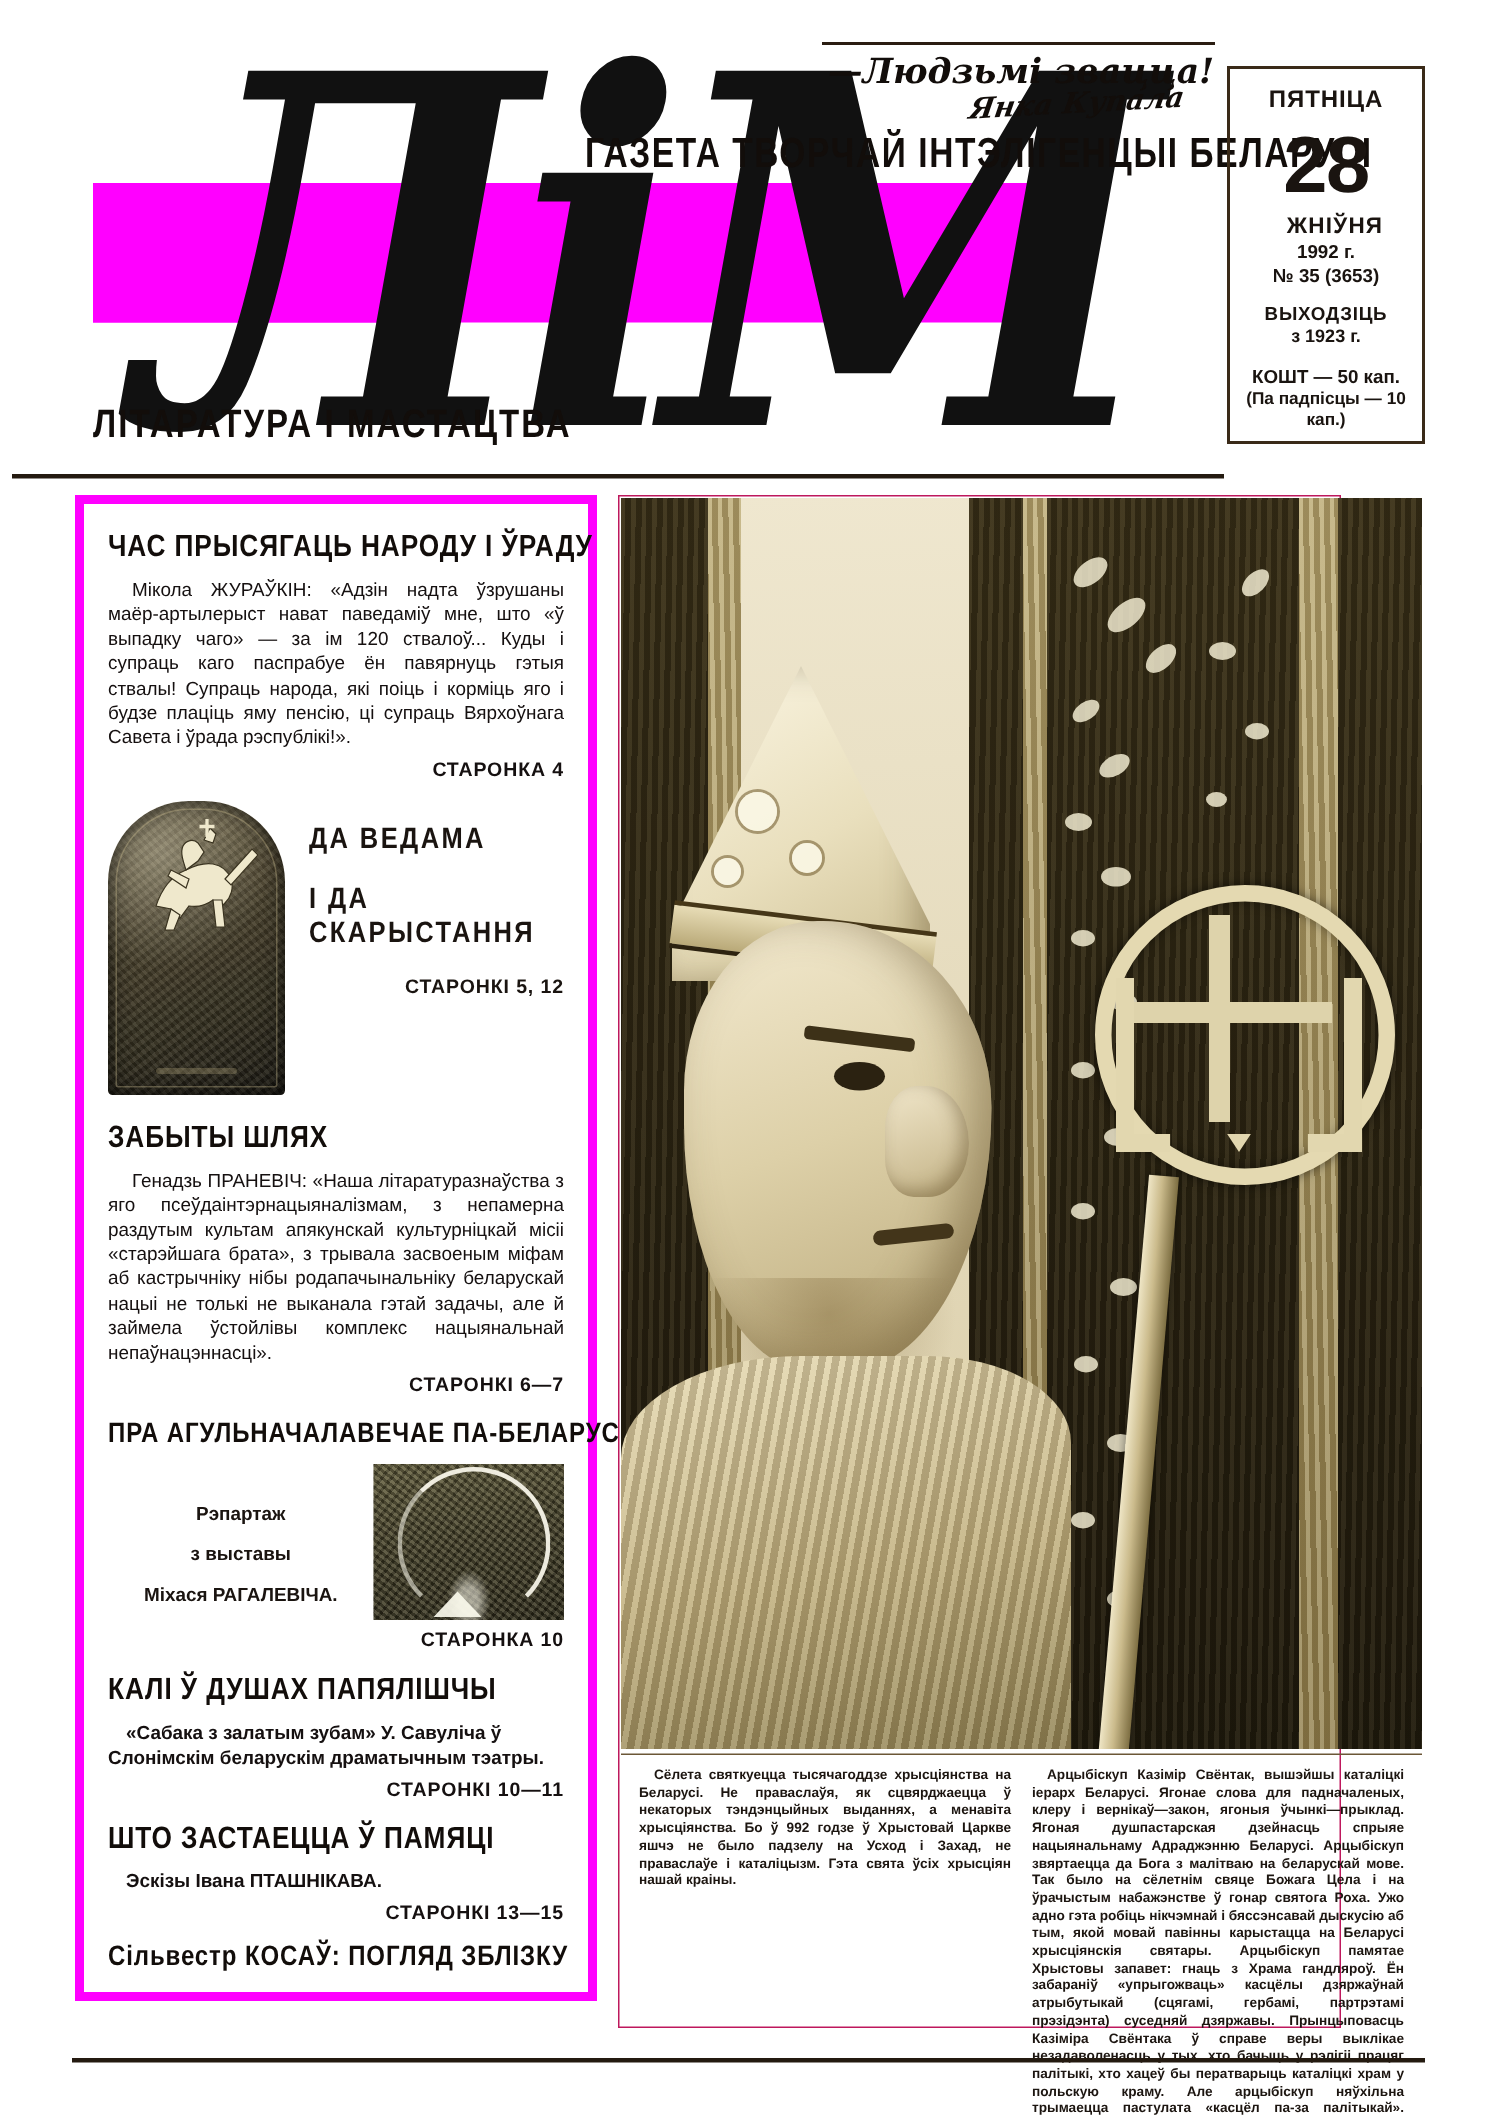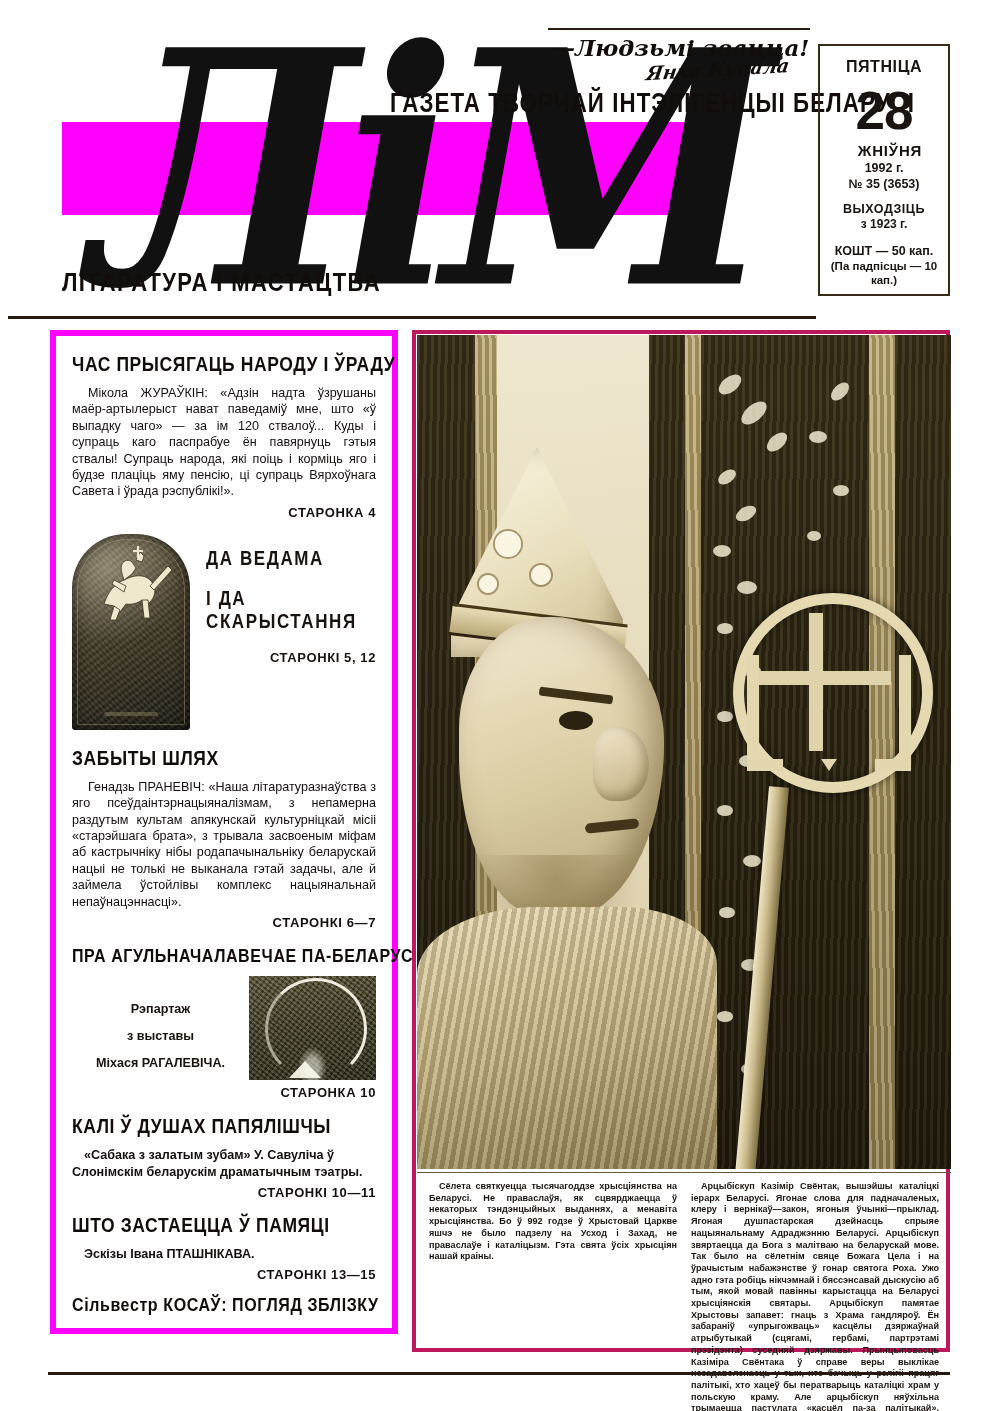--- a/index.html
+++ b/index.html
@@ -346,22 +346,22 @@
     width: 0; height: 0;
     border-left: 16px solid transparent;
     border-right: 16px solid transparent;
     border-bottom: 17px solid rgba(250,248,236,0.92);
   }
 
   
   #rightcol {
     position: absolute;
     left: 412px; top: 330px;
-    width: 538px; height: 1022px;
-    border: 4px solid #be185d;
+    width: 482px; height: 1022px;
+    border: 1px solid #be185d;
     background: #fff;
     box-sizing: border-box;
   }
 
   
   #photo {
     position: absolute;
     left: 1px; top: 1px;
     width: 534px; height: 834px;
     overflow: hidden;

